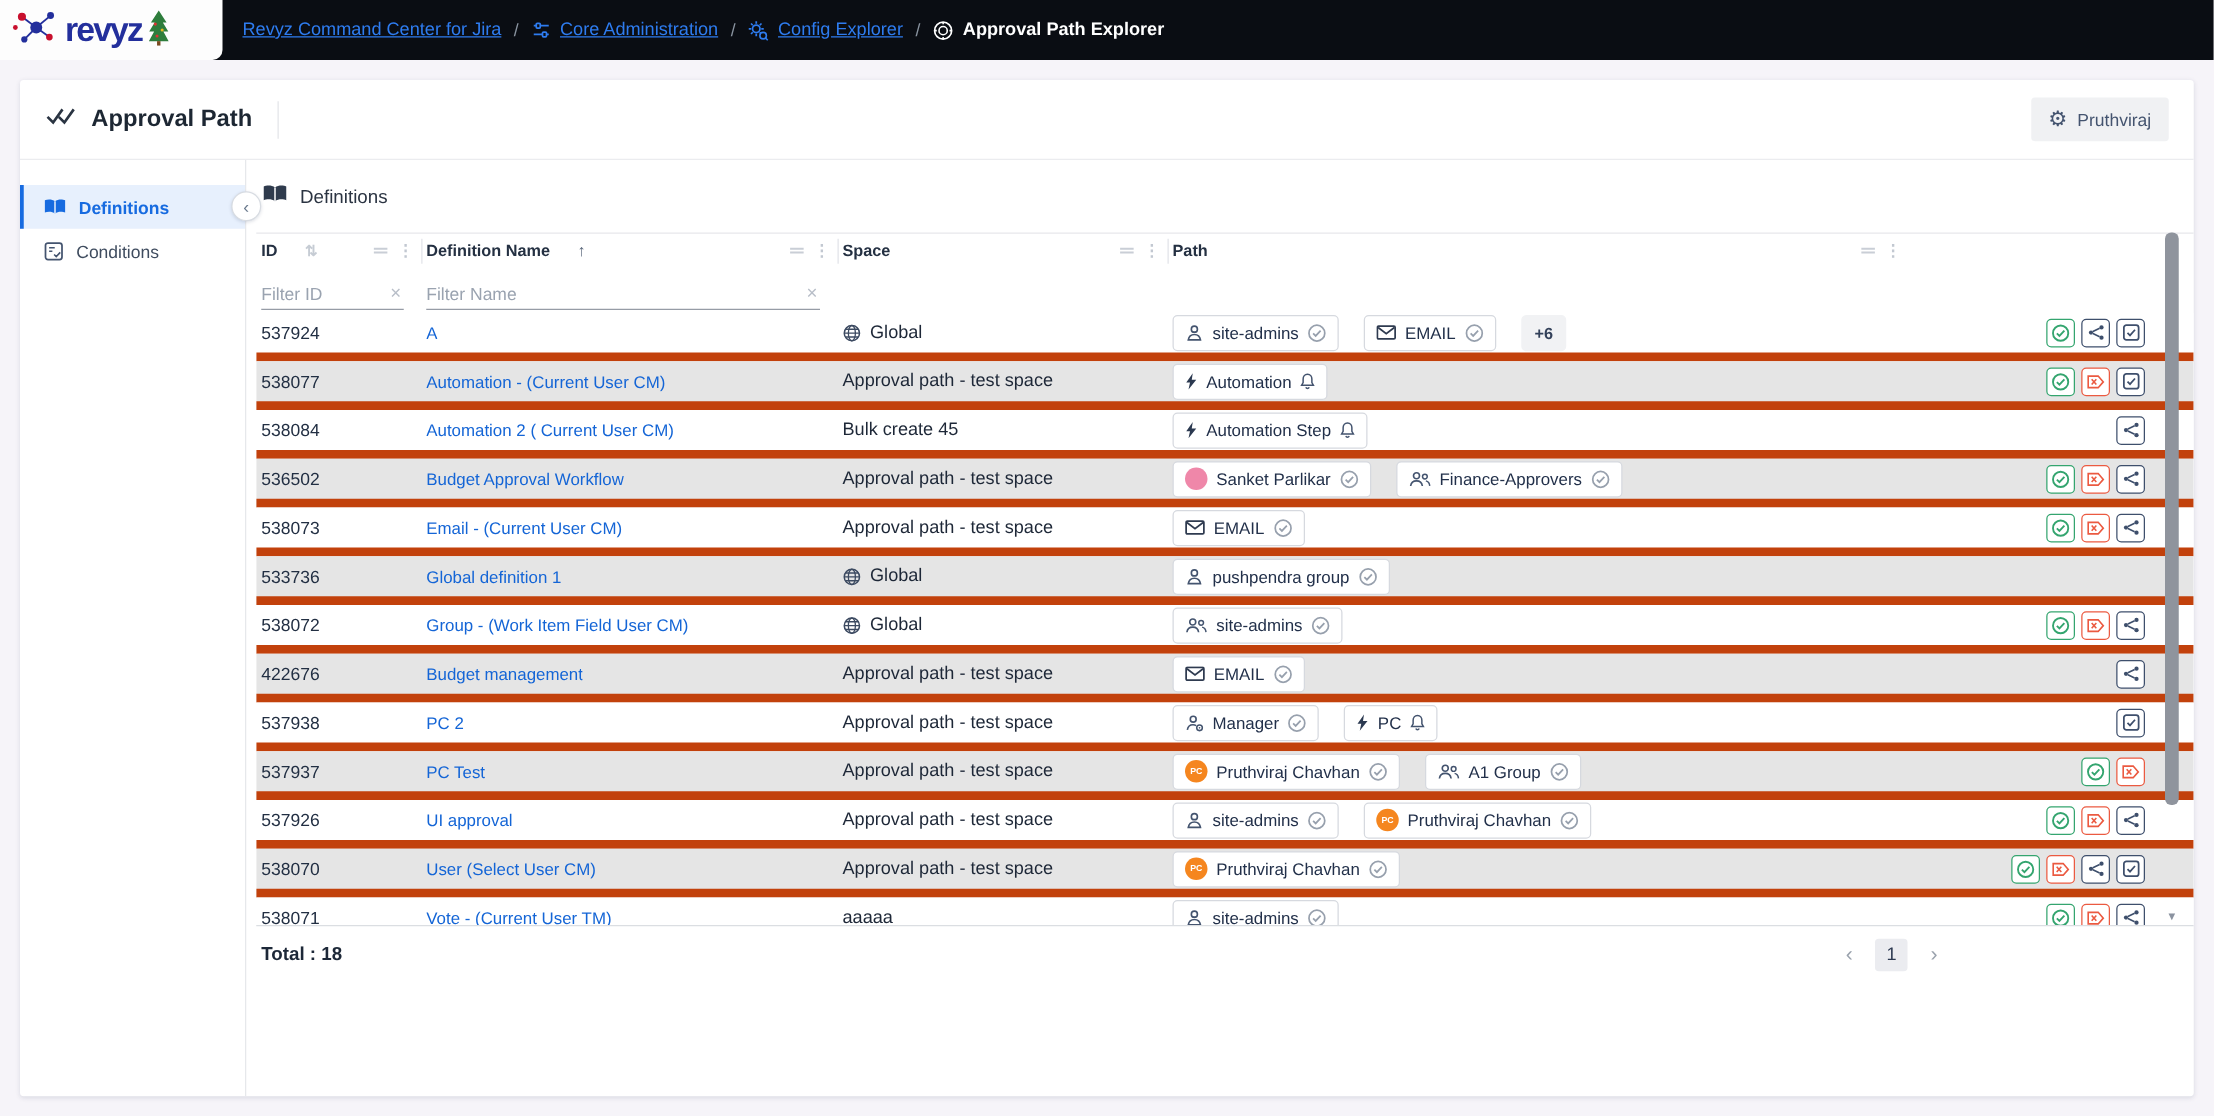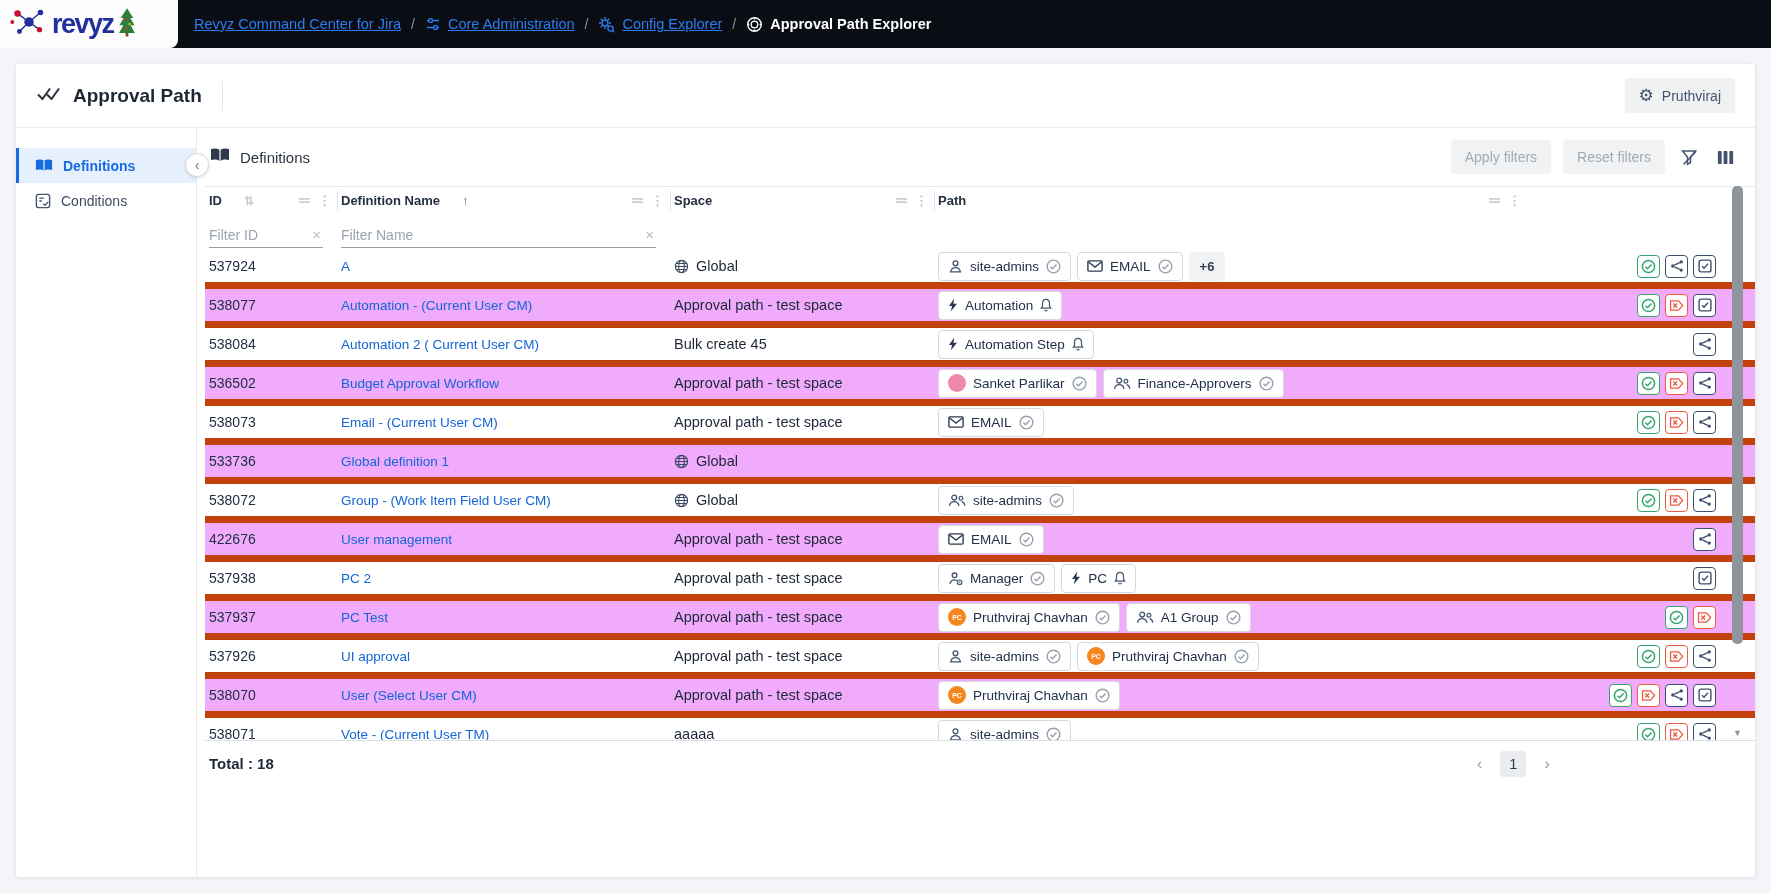--- a/index.html
+++ b/index.html
@@ -63,27 +63,27 @@
   .fcell{padding:0 14px 0 4px;position:relative}
   .f-line{display:flex;align-items:center;border-bottom:1px solid #969ca6;height:26px}
   .f-input{border:none;outline:none;flex:1;font-size:14px;font-family:inherit;color:#3b4656;background:transparent;min-width:0}
   .f-input::placeholder{color:#9aa3b0}
   .f-clear{color:#b8bec8;font-size:15px;cursor:pointer;padding:0 2px;line-height:1}
   .f-caret{color:#6d7885;font-size:11px;cursor:pointer;padding:0 2px}
   .f-select-ph{flex:1;font-size:14px;color:#9aa3b0;cursor:pointer}
 
   .rows{height:490px;overflow:hidden}
   .trow{display:flex;align-items:center;height:39px;background:#fff;border-bottom:7px solid #c2410c}
-  .trow.alt{background:#f0abfc}
+  .trow.alt{background:#e5e5e5}
   .td{padding:0 6px 0 4px;display:flex;align-items:center;min-width:0}
   .id-val{font-size:14px;color:#222f43}
   .dlink{font-size:13.5px;color:#1465d6;text-decoration:none;cursor:pointer;white-space:nowrap;overflow:hidden;text-overflow:ellipsis}
   .space-val{font-size:14.5px;color:#1d2737;white-space:nowrap}
   .gic{display:flex;margin-right:7px}
-  .pathcell{gap:6px;padding-right:39px}
+  .pathcell{gap:20px;padding-right:39px}
   .chip{display:inline-flex;align-items:center;gap:7px;height:29px;padding:0 9px;background:#fff;border:1px solid #d6d9df;border-radius:4px;
         font-size:13.5px;color:#22304a;white-space:nowrap;cursor:pointer}
   .chip.more{background:#f1f2f4;border-color:#f1f2f4;font-weight:bold;font-size:13px;color:#33415a;padding:0 10px}
   .cic,.sic{display:flex;align-items:center}
   .av{width:18px;height:18px;border-radius:50%;display:inline-flex;align-items:center;justify-content:center;
       font-size:7px;font-weight:bold;color:#fff;flex:none}
   .actions{margin-left:auto;display:flex;gap:5px;flex:none}
   .act{width:23px;height:23px;border-radius:4px;background:#fff;display:flex;align-items:center;justify-content:center;cursor:pointer;border:1.5px solid #3e4f6c}
   .act.approve{border-color:#34a56f}
   .act.reject{border-color:#eb5a41}
@@ -217,37 +217,20 @@
 
     <div class="main">
       <div class="panel-head">
         <span>
           <svg width="20" height="16" viewBox="0 0 20 16">
             <path d="M10 3C8.6 1.9 6.7 1.4 4.8 1.4c-1.4 0-2.8.3-3.8.7v11c1-.4 2.4-.7 3.8-.7 1.9 0 3.8.5 5.2 1.6 1.4-1.1 3.3-1.6 5.2-1.6 1.4 0 2.8.3 3.8.7v-11c-1-.4-2.4-.7-3.8-.7C13.3 1.4 11.4 1.9 10 3z" fill="#2f3b4d"></path>
             <path d="M10 3v11" stroke="#fff" stroke-width="1.2"></path>
           </svg>
         </span>
         <span class="panel-title">Definitions</span>
-        <div class="ph-actions">
-          <button class="pill-btn">Apply filters</button>
-          <button class="pill-btn">Reset filters</button>
-          <span class="icon-btn">
-            <svg width="19" height="17" viewBox="0 0 19 17">
-              <path d="M2.5 2h13l-5 6v5.5l-3 1.8V8z" fill="none" stroke="#44546f" stroke-width="1.5"></path>
-              <path d="M16 2.5L3.5 15.5" stroke="#44546f" stroke-width="1.5"></path>
-            </svg>
-          </span>
-          <span class="icon-btn">
-            <svg width="17" height="15" viewBox="0 0 16 14">
-              <rect x="0.8" y="0.8" width="3.6" height="12.4" rx="0.8" fill="#44546f"></rect>
-              <rect x="6.2" y="0.8" width="3.6" height="12.4" rx="0.8" fill="#44546f"></rect>
-              <rect x="11.6" y="0.8" width="3.6" height="12.4" rx="0.8" fill="#44546f"></rect>
-            </svg>
-          </span>
-        </div>
       </div>
 
       <div class="table-wrap">
         <div class="thead">
             <div class="th w-id">
               <span>ID</span>
               <span class="sort-both">⇅</span>
               <span class="th-tools">
                 <span class="eq-ic">
                   <svg width="13" height="9" viewBox="0 0 12 8">
@@ -587,20 +570,38 @@
               <div class="td w-space">
                 <span class="gic">
                   <svg width="15" height="15" viewBox="0 0 16 16">
                     <circle cx="8" cy="8" r="6.5" fill="none" stroke="#3c4a61" stroke-width="1.3"></circle>
                     <ellipse cx="8" cy="8" rx="3" ry="6.5" fill="none" stroke="#3c4a61" stroke-width="1.1"></ellipse>
                     <path d="M1.6 8h12.8M2.4 4.7h11.2M2.4 11.3h11.2" stroke="#3c4a61" stroke-width="1.1"></path>
                   </svg>
                 </span>
                 <span class="space-val">Global</span>
               </div>
+              <div class="td w-path pathcell">
+                <span class="chip">
+                  <span class="cic">
+                    <svg width="15" height="15" viewBox="0 0 16 16">
+                      <circle cx="8" cy="4.6" r="2.6" fill="none" stroke="#44546f" stroke-width="1.4"></circle>
+                      <path d="M2.8 13.8c.5-3.1 2.6-4.6 5.2-4.6s4.7 1.5 5.2 4.6z" fill="none" stroke="#44546f" stroke-width="1.4"></path>
+                    </svg>
+                  </span>
+                  <span>pushpendra group</span>
+                  <span class="sic">
+                    <svg width="15" height="15" viewBox="0 0 14 14">
+                      <circle cx="7" cy="7" r="5.9" fill="none" stroke="#97a0ad" stroke-width="1.3"></circle>
+                      <path d="M4.2 7.2l1.9 1.9 3.7-4" fill="none" stroke="#97a0ad" stroke-width="1.3"></path>
+                    </svg>
+                  </span>
+                </span>
+                <span class="actions"></span>
+              </div>
             </div>
             <div class="trow">
               <div class="td w-id">
                 <span class="id-val">538072</span>
               </div>
               <div class="td w-name">
                 <a class="dlink">Group - (Work Item Field User CM)</a>
               </div>
               <div class="td w-space">
                 <span class="gic">
@@ -652,21 +653,21 @@
                     </svg>
                   </span>
                 </span>
               </div>
             </div>
             <div class="trow alt">
               <div class="td w-id">
                 <span class="id-val">422676</span>
               </div>
               <div class="td w-name">
-                <a class="dlink">User management</a>
+                <a class="dlink">Budget management</a>
               </div>
               <div class="td w-space">
                 <span class="space-val">Approval path - test space</span>
               </div>
               <div class="td w-path pathcell">
                 <span class="chip">
                   <span class="cic">
                     <svg width="16" height="12" viewBox="0 0 16 12">
                       <rect x="0.9" y="0.9" width="14.2" height="10.2" rx="1" fill="none" stroke="#2f3b50" stroke-width="1.4"></rect>
                       <path d="M1.5 2l6.5 5 6.5-5" fill="none" stroke="#2f3b50" stroke-width="1.4"></path>

